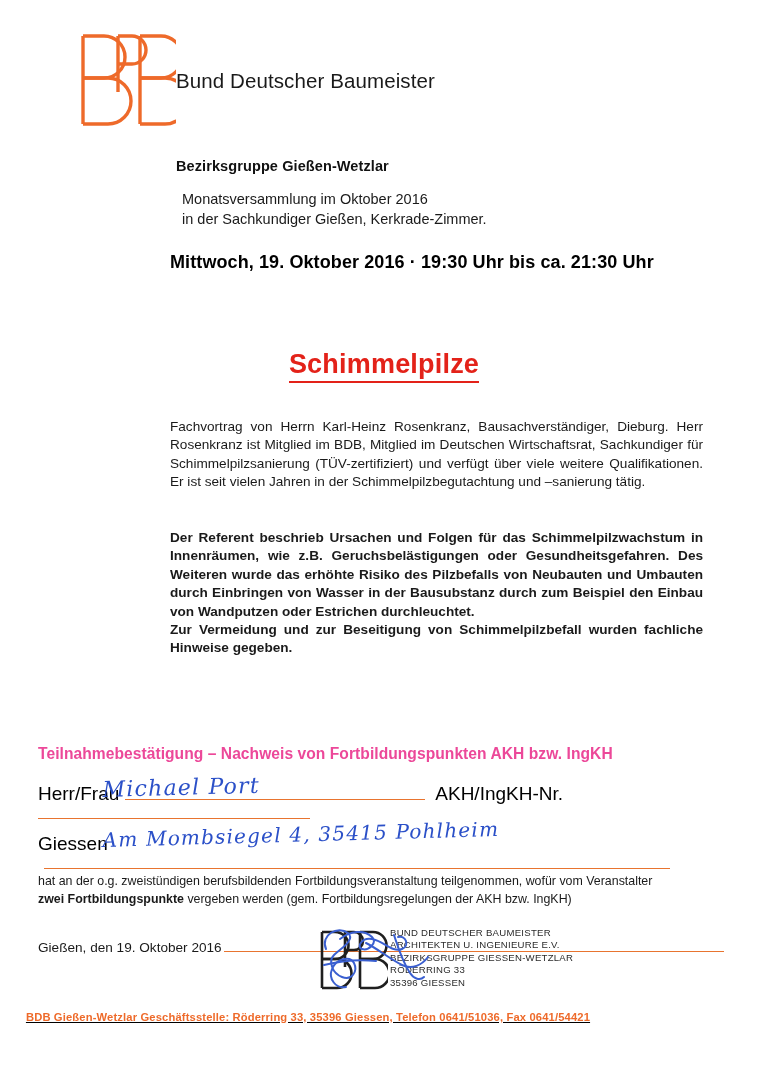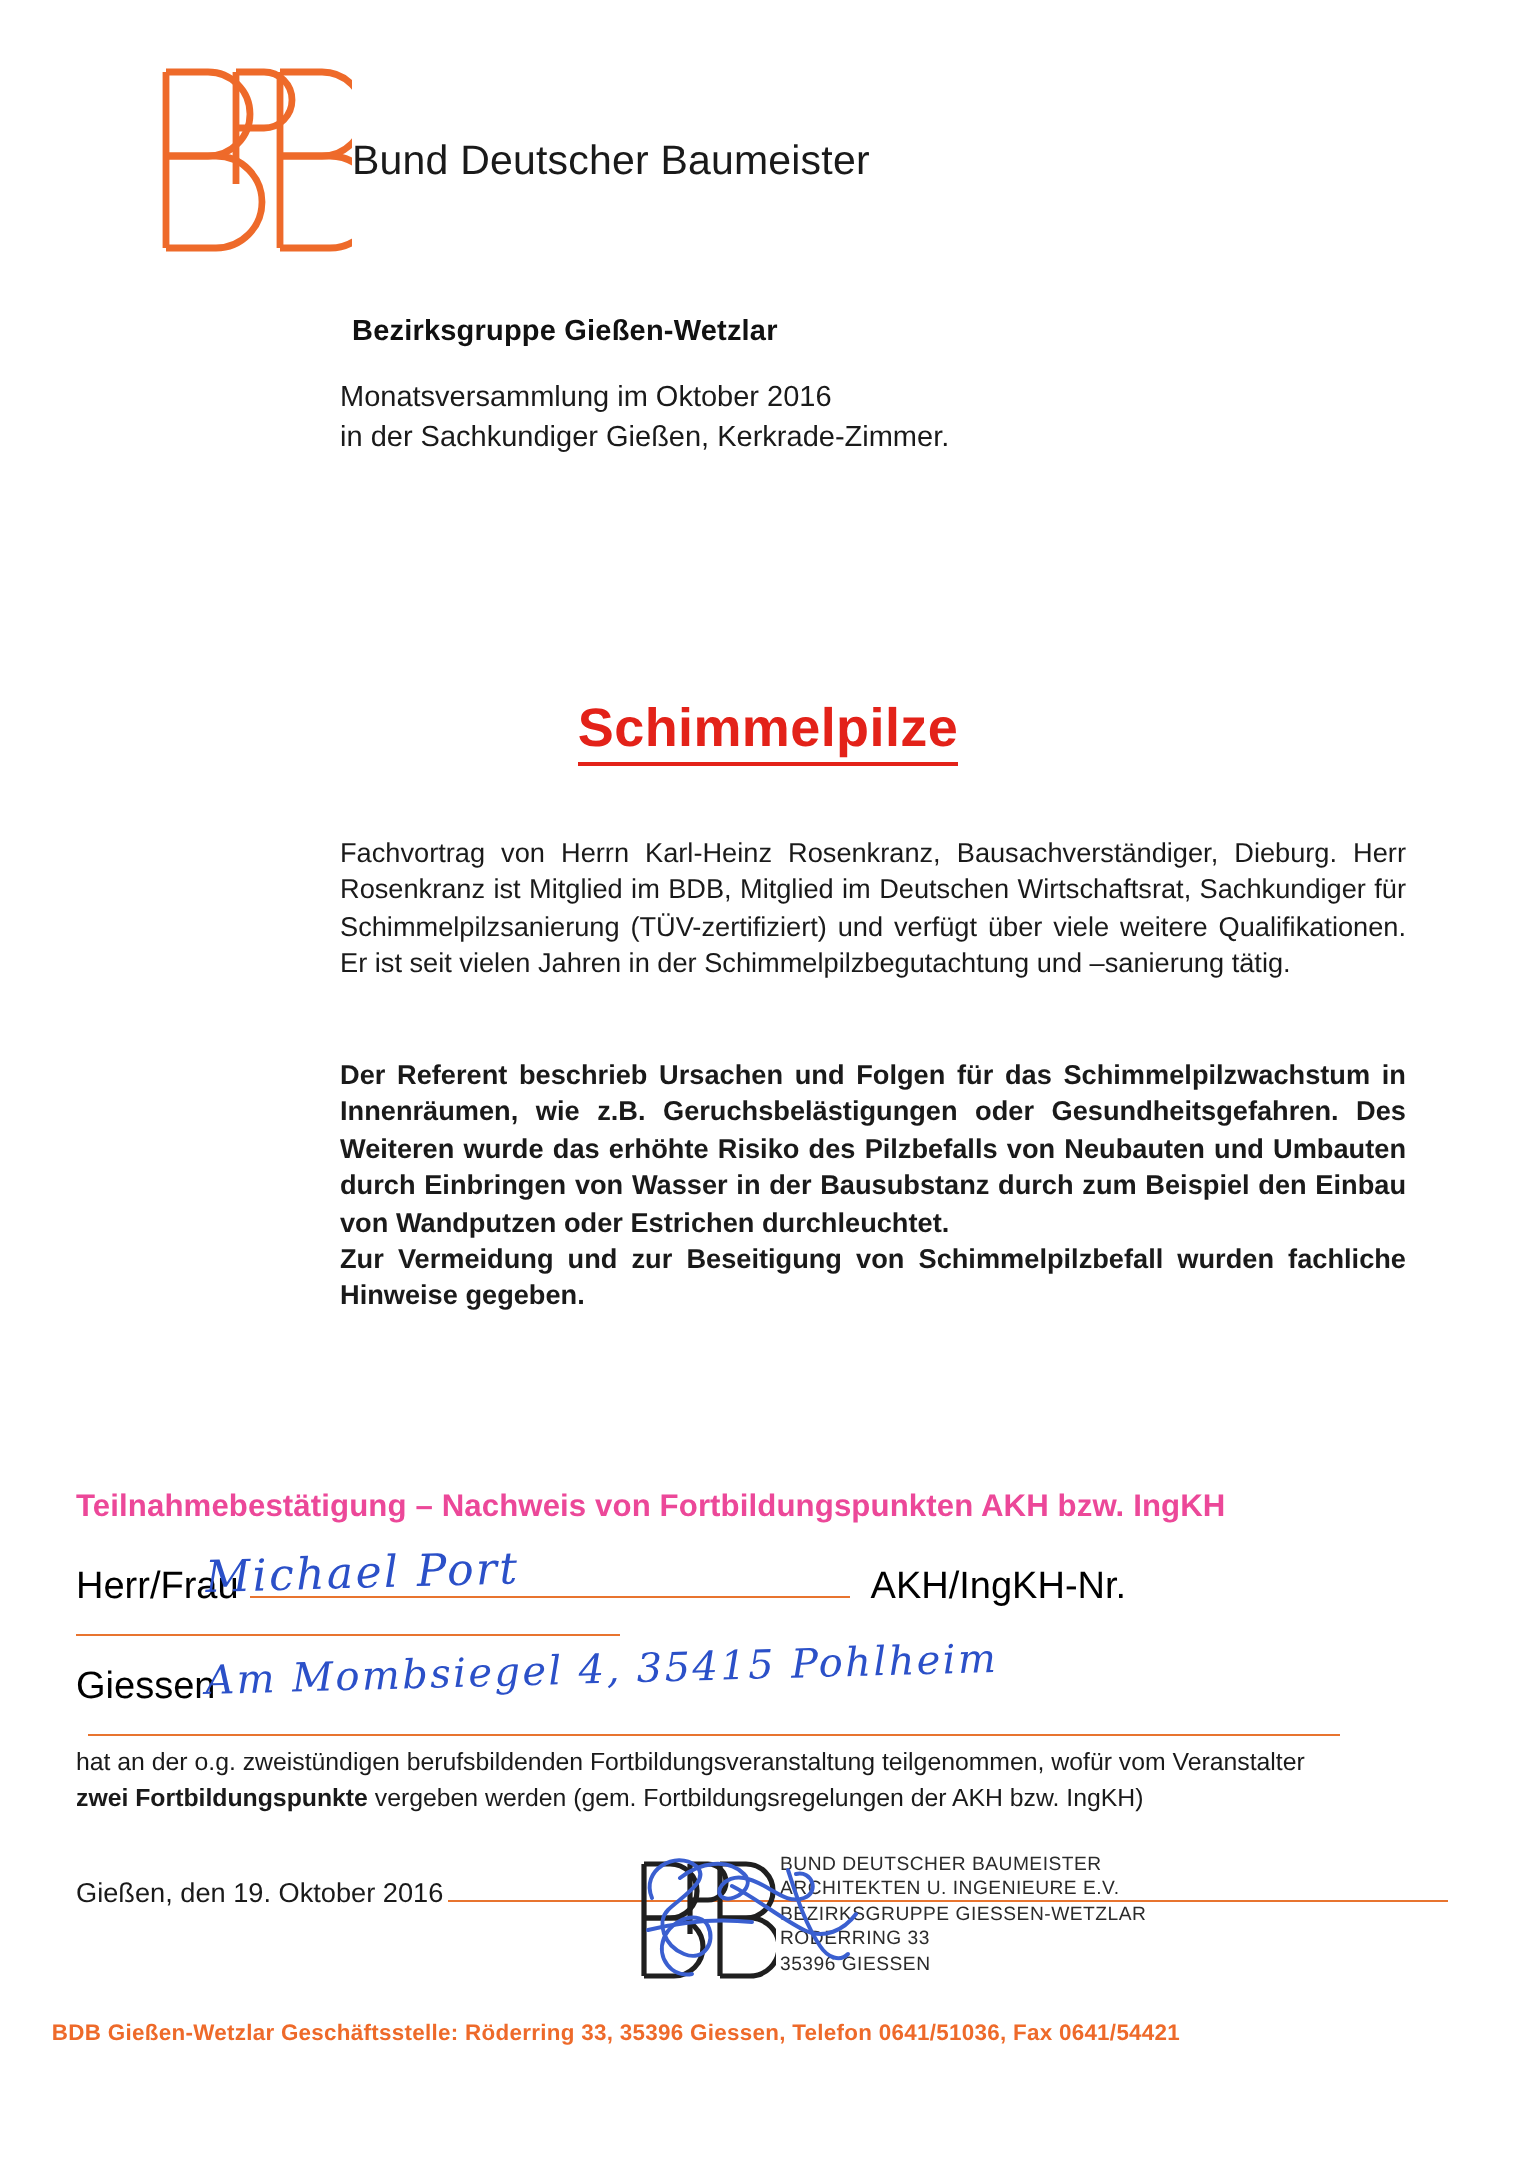--- a/index.html
+++ b/index.html
@@ -64,20 +64,21 @@
     position: absolute;
     left: 170px;
     top: 190px;
     width: 540px;
   }
   .meeting-line {
     font-size: 14.5px;
     line-height: 19.5px;
     color: #1a1a1a;
     white-space: nowrap;
+    margin-left: 12px;
   }
   #meeting-datetime {
     position: absolute;
     left: 170px;
     top: 252px;
     font-size: 18px;
     font-weight: bold;
     letter-spacing: 0.1px;
     color: #000000;
     white-space: nowrap;
@@ -228,20 +229,21 @@
     pointer-events: none;
   }
 
   
   #footer {
     position: absolute;
     left: 0;
     top: 1007px;
     width: 616px;
     text-align: center;
+    text-decoration: underline;
   }
   #footer span {
     font-size: 11.2px;
     font-weight: bold;
     color: #ee6a2a;
     letter-spacing: 0.15px;
     white-space: nowrap;
   }
 </style>
 </head>
@@ -274,20 +276,21 @@
     </div>
 
     <div id="chapter-line">Bezirksgruppe Gießen-Wetzlar</div>
   </div>
 
   <div id="meeting-info">
     <div class="meeting-line">Monatsversammlung im Oktober 2016</div>
     <div class="meeting-line">in der Sachkundiger Gießen, Kerkrade-Zimmer.</div>
   </div>
 
+  <div id="meeting-datetime">Mittwoch, 19. Oktober 2016  ·  19:30 Uhr bis ca. 21:30 Uhr</div>
 
   <div id="talk-title">
     <span>Schimmelpilze</span>
   </div>
 
   <div class="body-para" id="para-speaker"><span>Fachvortrag von Herrn </span><b>Karl-Heinz Rosenkranz,</b><span> Bausachverständiger, Dieburg. Herr Rosenkranz ist Mitglied im BDB, Mitglied im Deutschen Wirtschaftsrat, Sachkundiger für Schimmelpilzsanierung (TÜV-zertifiziert) und verfügt über viele weitere Qualifikationen. Er ist seit vielen Jahren in der Schimmelpilzbegutachtung und –sanierung tätig.</span></div>
 
   <div class="body-para" id="para-content">
     <span>Der Referent beschrieb Ursachen und Folgen für das Schimmelpilzwachstum in Innenräumen, wie z.B. Geruchsbelästigungen oder Gesundheitsgefahren. Des Weiteren wurde das erhöhte Risiko des Pilzbefalls von Neubauten und Umbauten durch Einbringen von Wasser in der Bausubstanz durch zum Beispiel den Einbau von Wandputzen oder Estrichen durchleuchtet.</span><br>
     <span>Zur Vermeidung und zur Beseitigung von Schimmelpilzbefall wurden fachliche Hinweise gegeben.</span>

